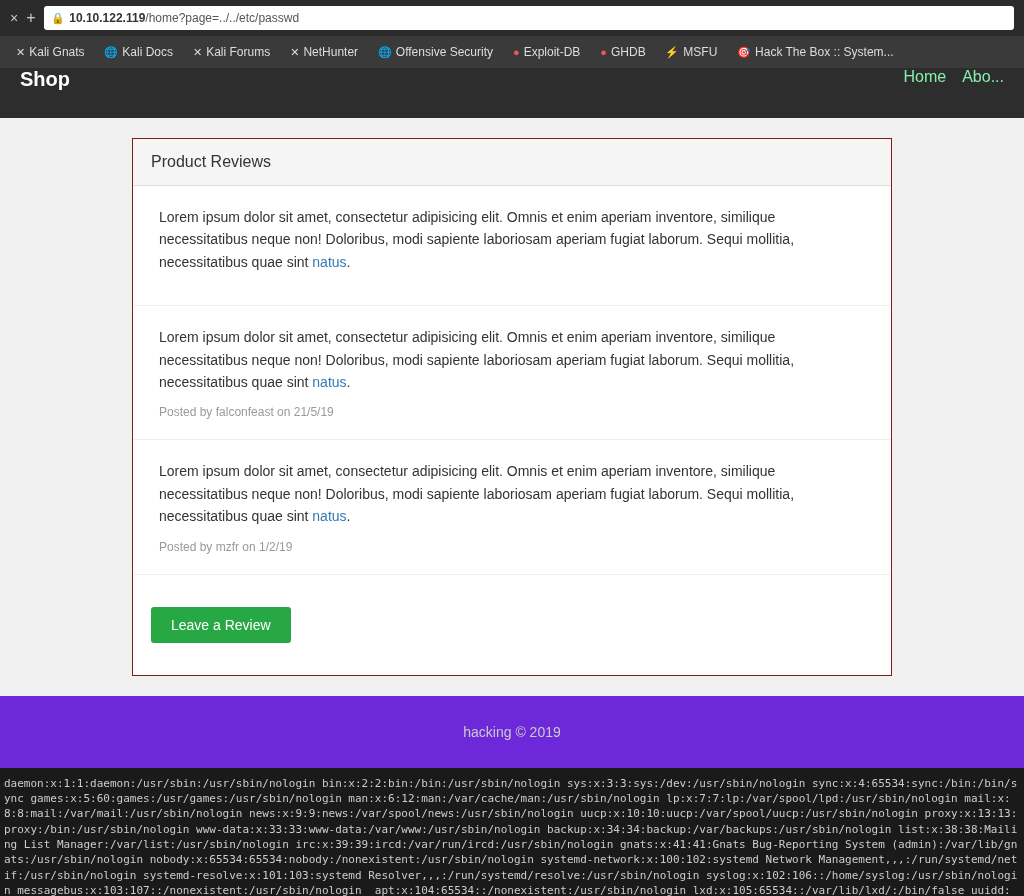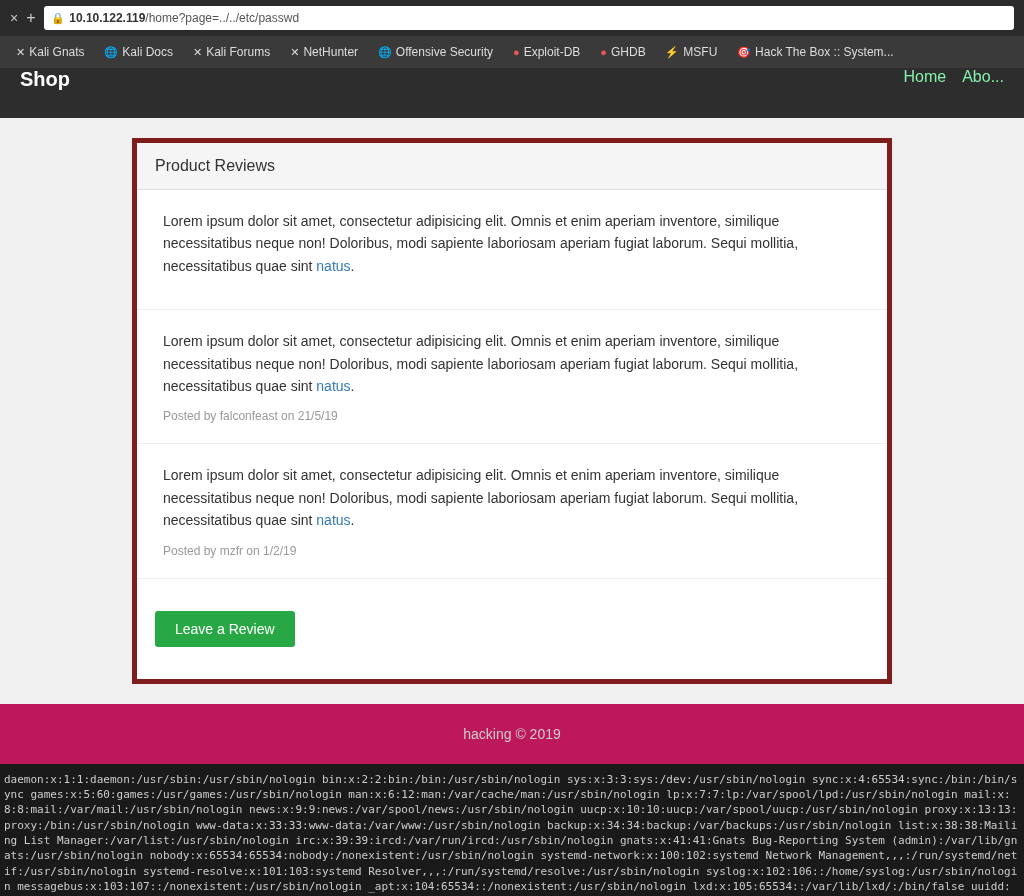--- a/index.html
+++ b/index.html
@@ -90,21 +90,21 @@
     
     .main-content {
       background: #f0f0f0;
       min-height: 520px;
       padding: 20px 0;
       display: flex;
       justify-content: center;
     }
     .content-box {
       background: #fff;
-      border: 5px solid #7f1d1d;
+      border: 1px solid #7f1d1d;
       width: 760px;
       padding: 0;
     }
     .product-reviews-header {
       background: #f5f5f5;
       border-bottom: 1px solid #ddd;
       padding: 14px 18px;
     }
     .product-reviews-title {
       font-size: 16px;
@@ -139,22 +139,22 @@
       color: #fff;
       border: none;
       padding: 10px 20px;
       font-size: 14px;
       border-radius: 3px;
       cursor: pointer;
     }
 
     
     .site-footer {
-      background: #be185d;
-      height: 60px;
+      background: #6d28d9;
+      height: 72px;
       display: flex;
       align-items: center;
       justify-content: center;
       color: #ccc;
       font-size: 14px;
     }
 
     
     .passwd-dump {
       background: #1a1a1a;

